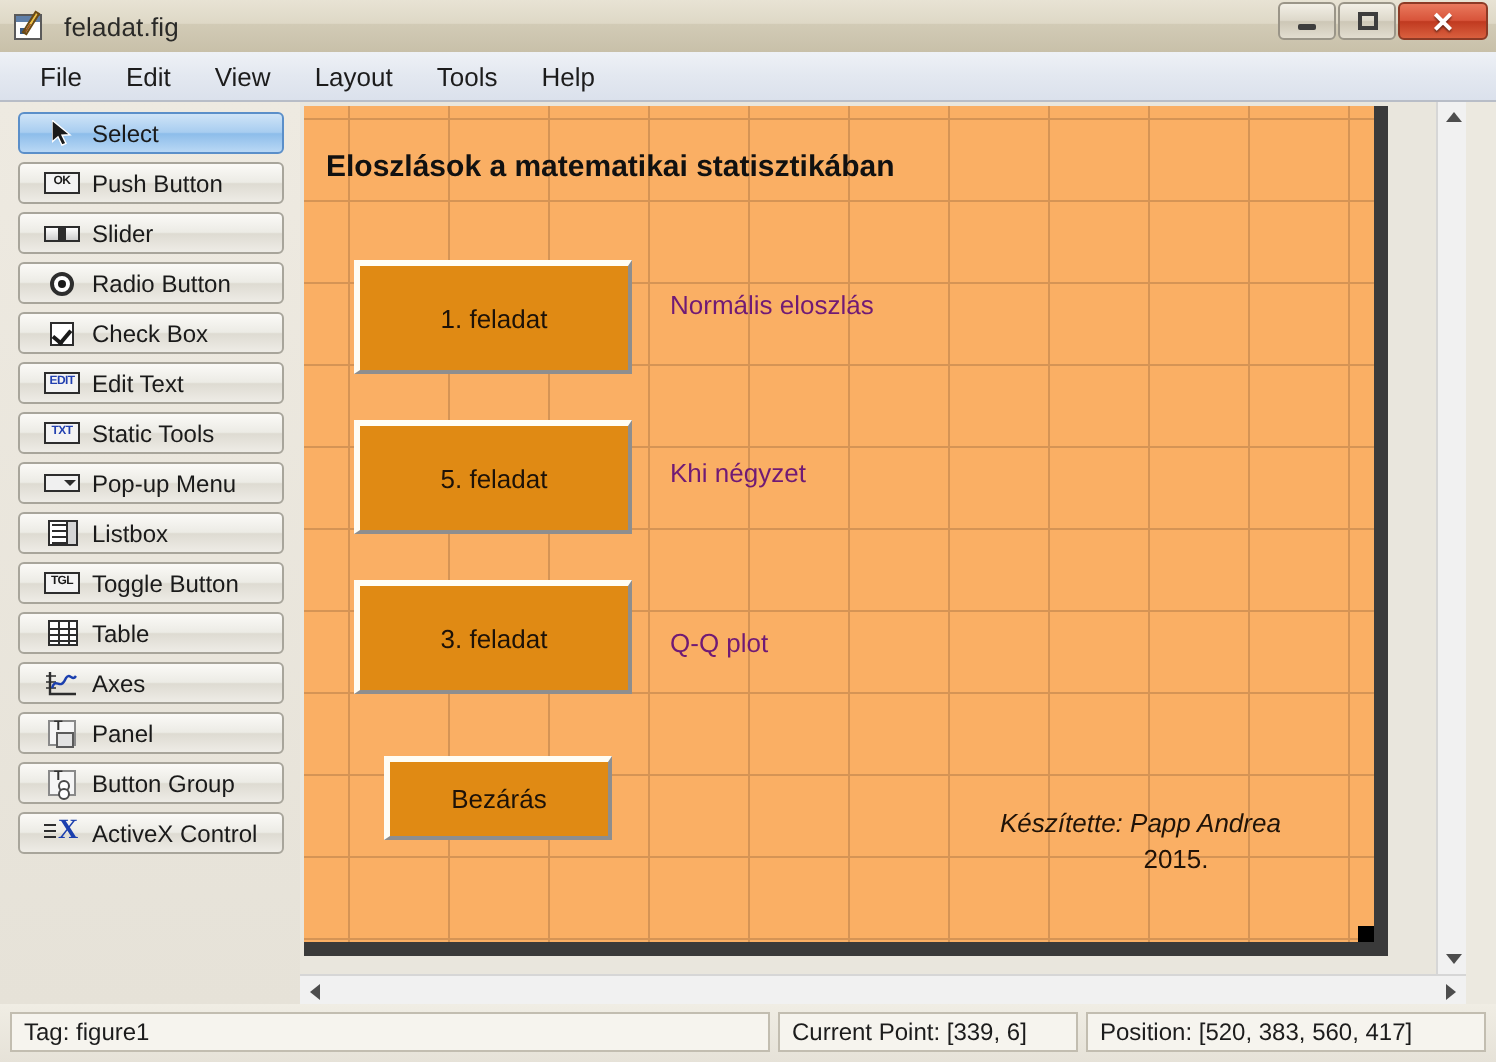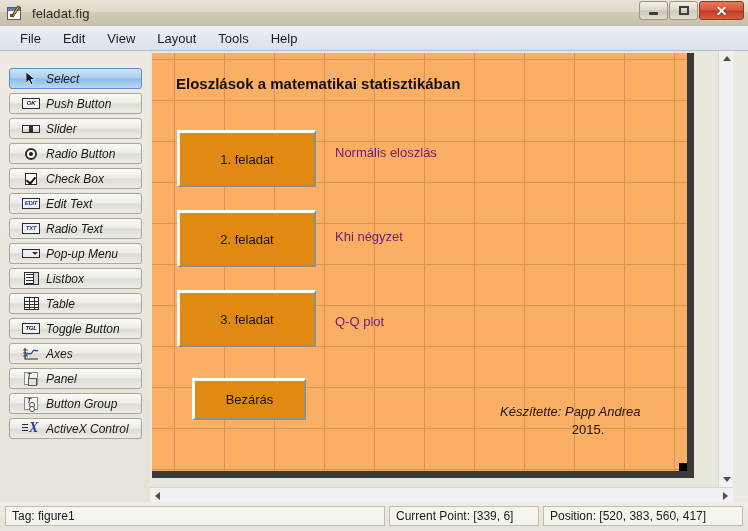--- a/index.html
+++ b/index.html
@@ -139,27 +139,26 @@
     position: absolute;
     left: 0; top: 51px;
     width: 748px;
     height: 451px;
     background: #ece9e0;
   }
 
   
   .palette {
     position: absolute;
-    left: 0; top: 12px;
+    left: 0; top: 0;
     width: 150px;
     height: 451px;
     background: linear-gradient(to bottom, #eeeae1 0%, #e6e2d8 100%);
     padding-top: 5px;
     box-sizing: border-box;
-    font-style: italic;
   }
   .pal-btn {
     position: relative;
     margin: 0 8px 4px 9px;
     height: 21px;
     border: 1px solid #a8a59b;
     border-radius: 3px;
     background: linear-gradient(to bottom, #fbfaf7 0%, #ecebe5 48%, #dedbd2 52%, #eeece6 100%);
     display: flex;
     align-items: center;
@@ -373,21 +372,20 @@
   .grid-v { width: 1px; top: 0; bottom: 0; }
   .grid-h { height: 1px; left: 0; right: 0; }
 
   .fig-title {
     position: absolute;
     left: 11px; top: 22px;
     font-size: 15px;
     font-weight: bold;
     color: #111111;
     white-space: nowrap;
-    margin-left: 13px;
   }
   .push-btn {
     position: absolute;
     background: #e08a14;
     border-top: 3px solid #fffdf4;
     border-left: 3px solid #fffdf4;
     border-right: 2px solid #8e8e8e;
     border-bottom: 2px solid #8e8e8e;
     box-sizing: border-box;
     display: flex;
@@ -572,49 +570,49 @@
         <span class="pal-icon">
           <span class="ic-boxlabel blue">EDIT</span>
         </span>
         <span class="pal-label">Edit Text</span>
       </div>
 
       <div class="pal-btn">
         <span class="pal-icon">
           <span class="ic-boxlabel blue">TXT</span>
         </span>
-        <span class="pal-label">Radio Text</span>
+        <span class="pal-label">Static Tools</span>
       </div>
 
       <div class="pal-btn">
         <span class="pal-icon">
           <span class="ic-popup"></span>
         </span>
         <span class="pal-label">Pop-up Menu</span>
       </div>
 
       <div class="pal-btn">
         <span class="pal-icon">
           <span class="ic-listbox"></span>
         </span>
         <span class="pal-label">Listbox</span>
       </div>
 
       <div class="pal-btn">
         <span class="pal-icon">
+          <span class="ic-boxlabel">TGL</span>
+        </span>
+        <span class="pal-label">Toggle Button</span>
+      </div>
+
+      <div class="pal-btn">
+        <span class="pal-icon">
           <span class="ic-table"></span>
         </span>
         <span class="pal-label">Table</span>
-      </div>
-
-      <div class="pal-btn">
-        <span class="pal-icon">
-          <span class="ic-boxlabel">TGL</span>
-        </span>
-        <span class="pal-label">Toggle Button</span>
       </div>
 
       <div class="pal-btn">
         <span class="pal-icon">
           <span class="ic-axes">
             <svg width="16" height="14" viewBox="0 0 16 14">
               <path d="M2,1 L2,12 L15,12" stroke="#2d2d2d" stroke-width="1.2" fill="none"></path>
               <path d="M0,3 L5,3 M0,6 L5,6 M0,9 L5,9" stroke="#2d2d2d" stroke-width="0.8"></path>
               <path d="M3,9 C5,3 7,11 10,4 C12,1 13,6 15,3" stroke="#1b3fae" stroke-width="1.2" fill="none"></path>
             </svg>
@@ -684,21 +682,21 @@
         <div class="grid-h" style="top:334px"></div>
         <div class="grid-h" style="top:375px"></div>
         <div class="grid-h" style="top:416px"></div>
 
         <div class="fig-title">Eloszlások a matematikai statisztikában</div>
 
         <div class="push-btn" style="left:25px;  top:77px;  width:139px; height:57px;">
           <span>1. feladat</span>
         </div>
         <div class="push-btn" style="left:25px;  top:157px; width:139px; height:57px;">
-          <span>2. feladat</span>
+          <span>5. feladat</span>
         </div>
         <div class="push-btn" style="left:25px;  top:237px; width:139px; height:57px;">
           <span>3. feladat</span>
         </div>
         <div class="push-btn" style="left:40px;  top:325px; width:114px; height:42px;">
           <span>Bezárás</span>
         </div>
 
         <div class="static-text" style="left:183px; top:92px;">Normális eloszlás</div>
         <div class="static-text" style="left:183px; top:176px;">Khi négyzet</div>

